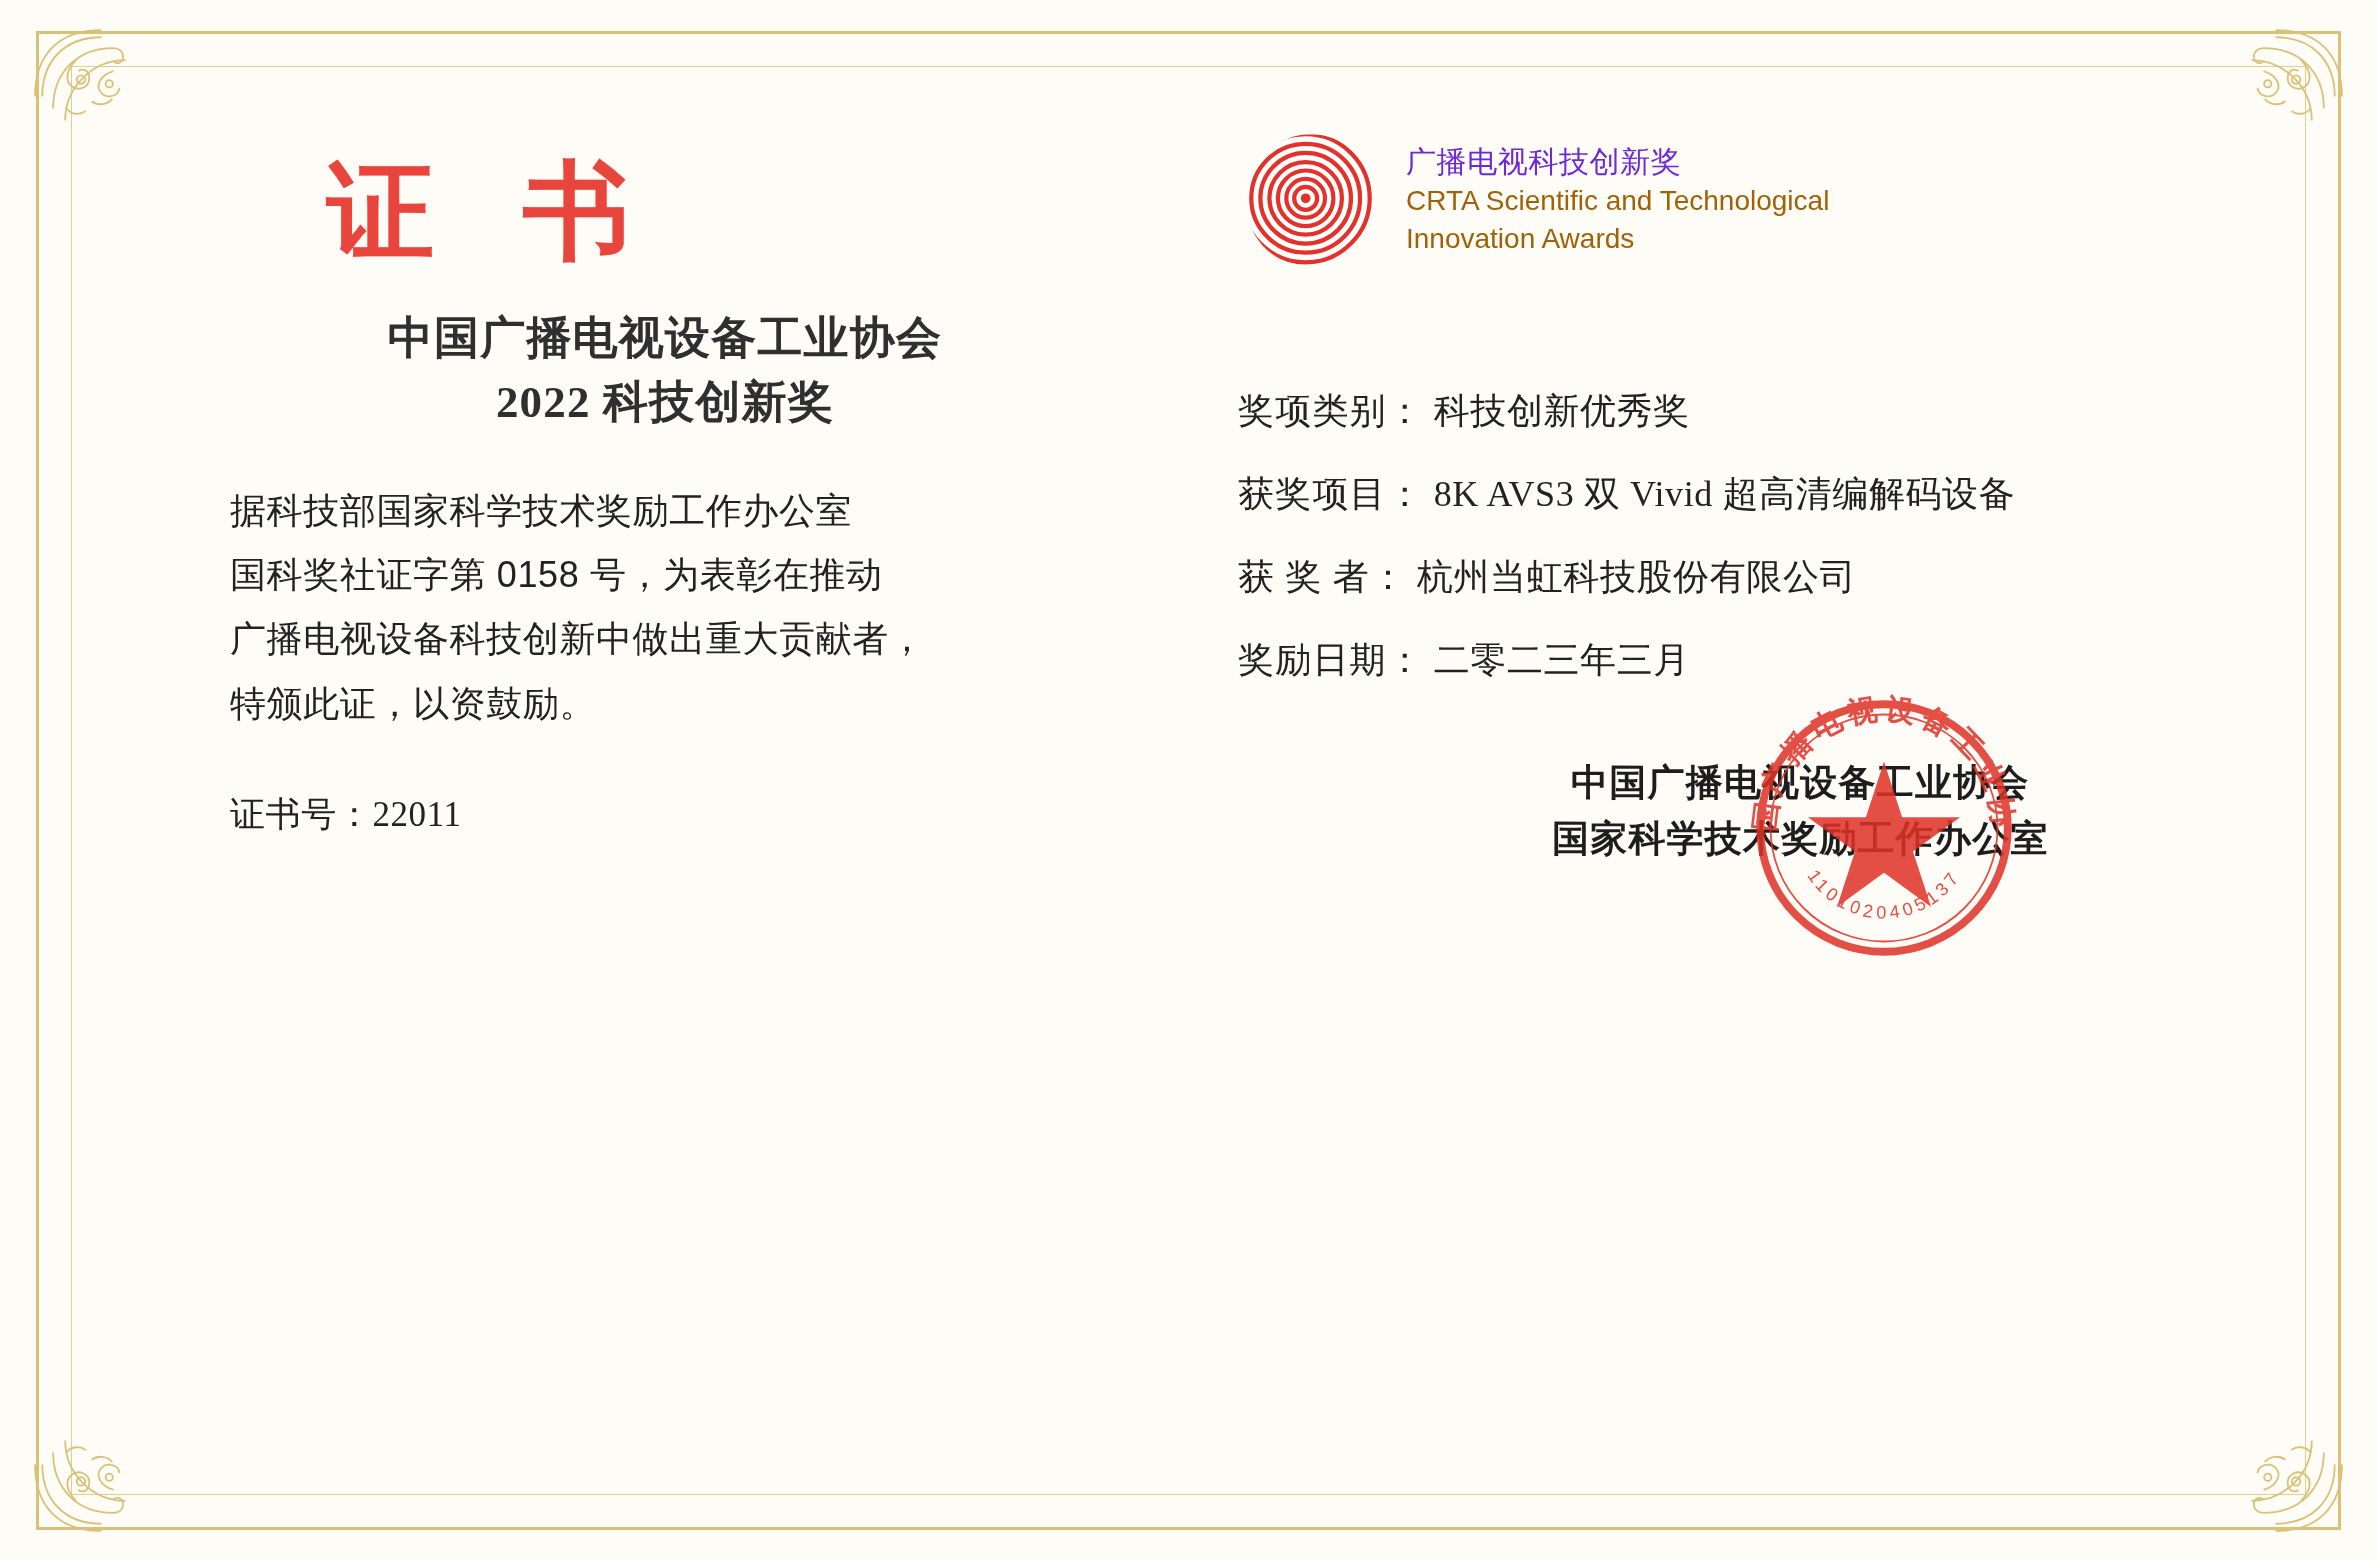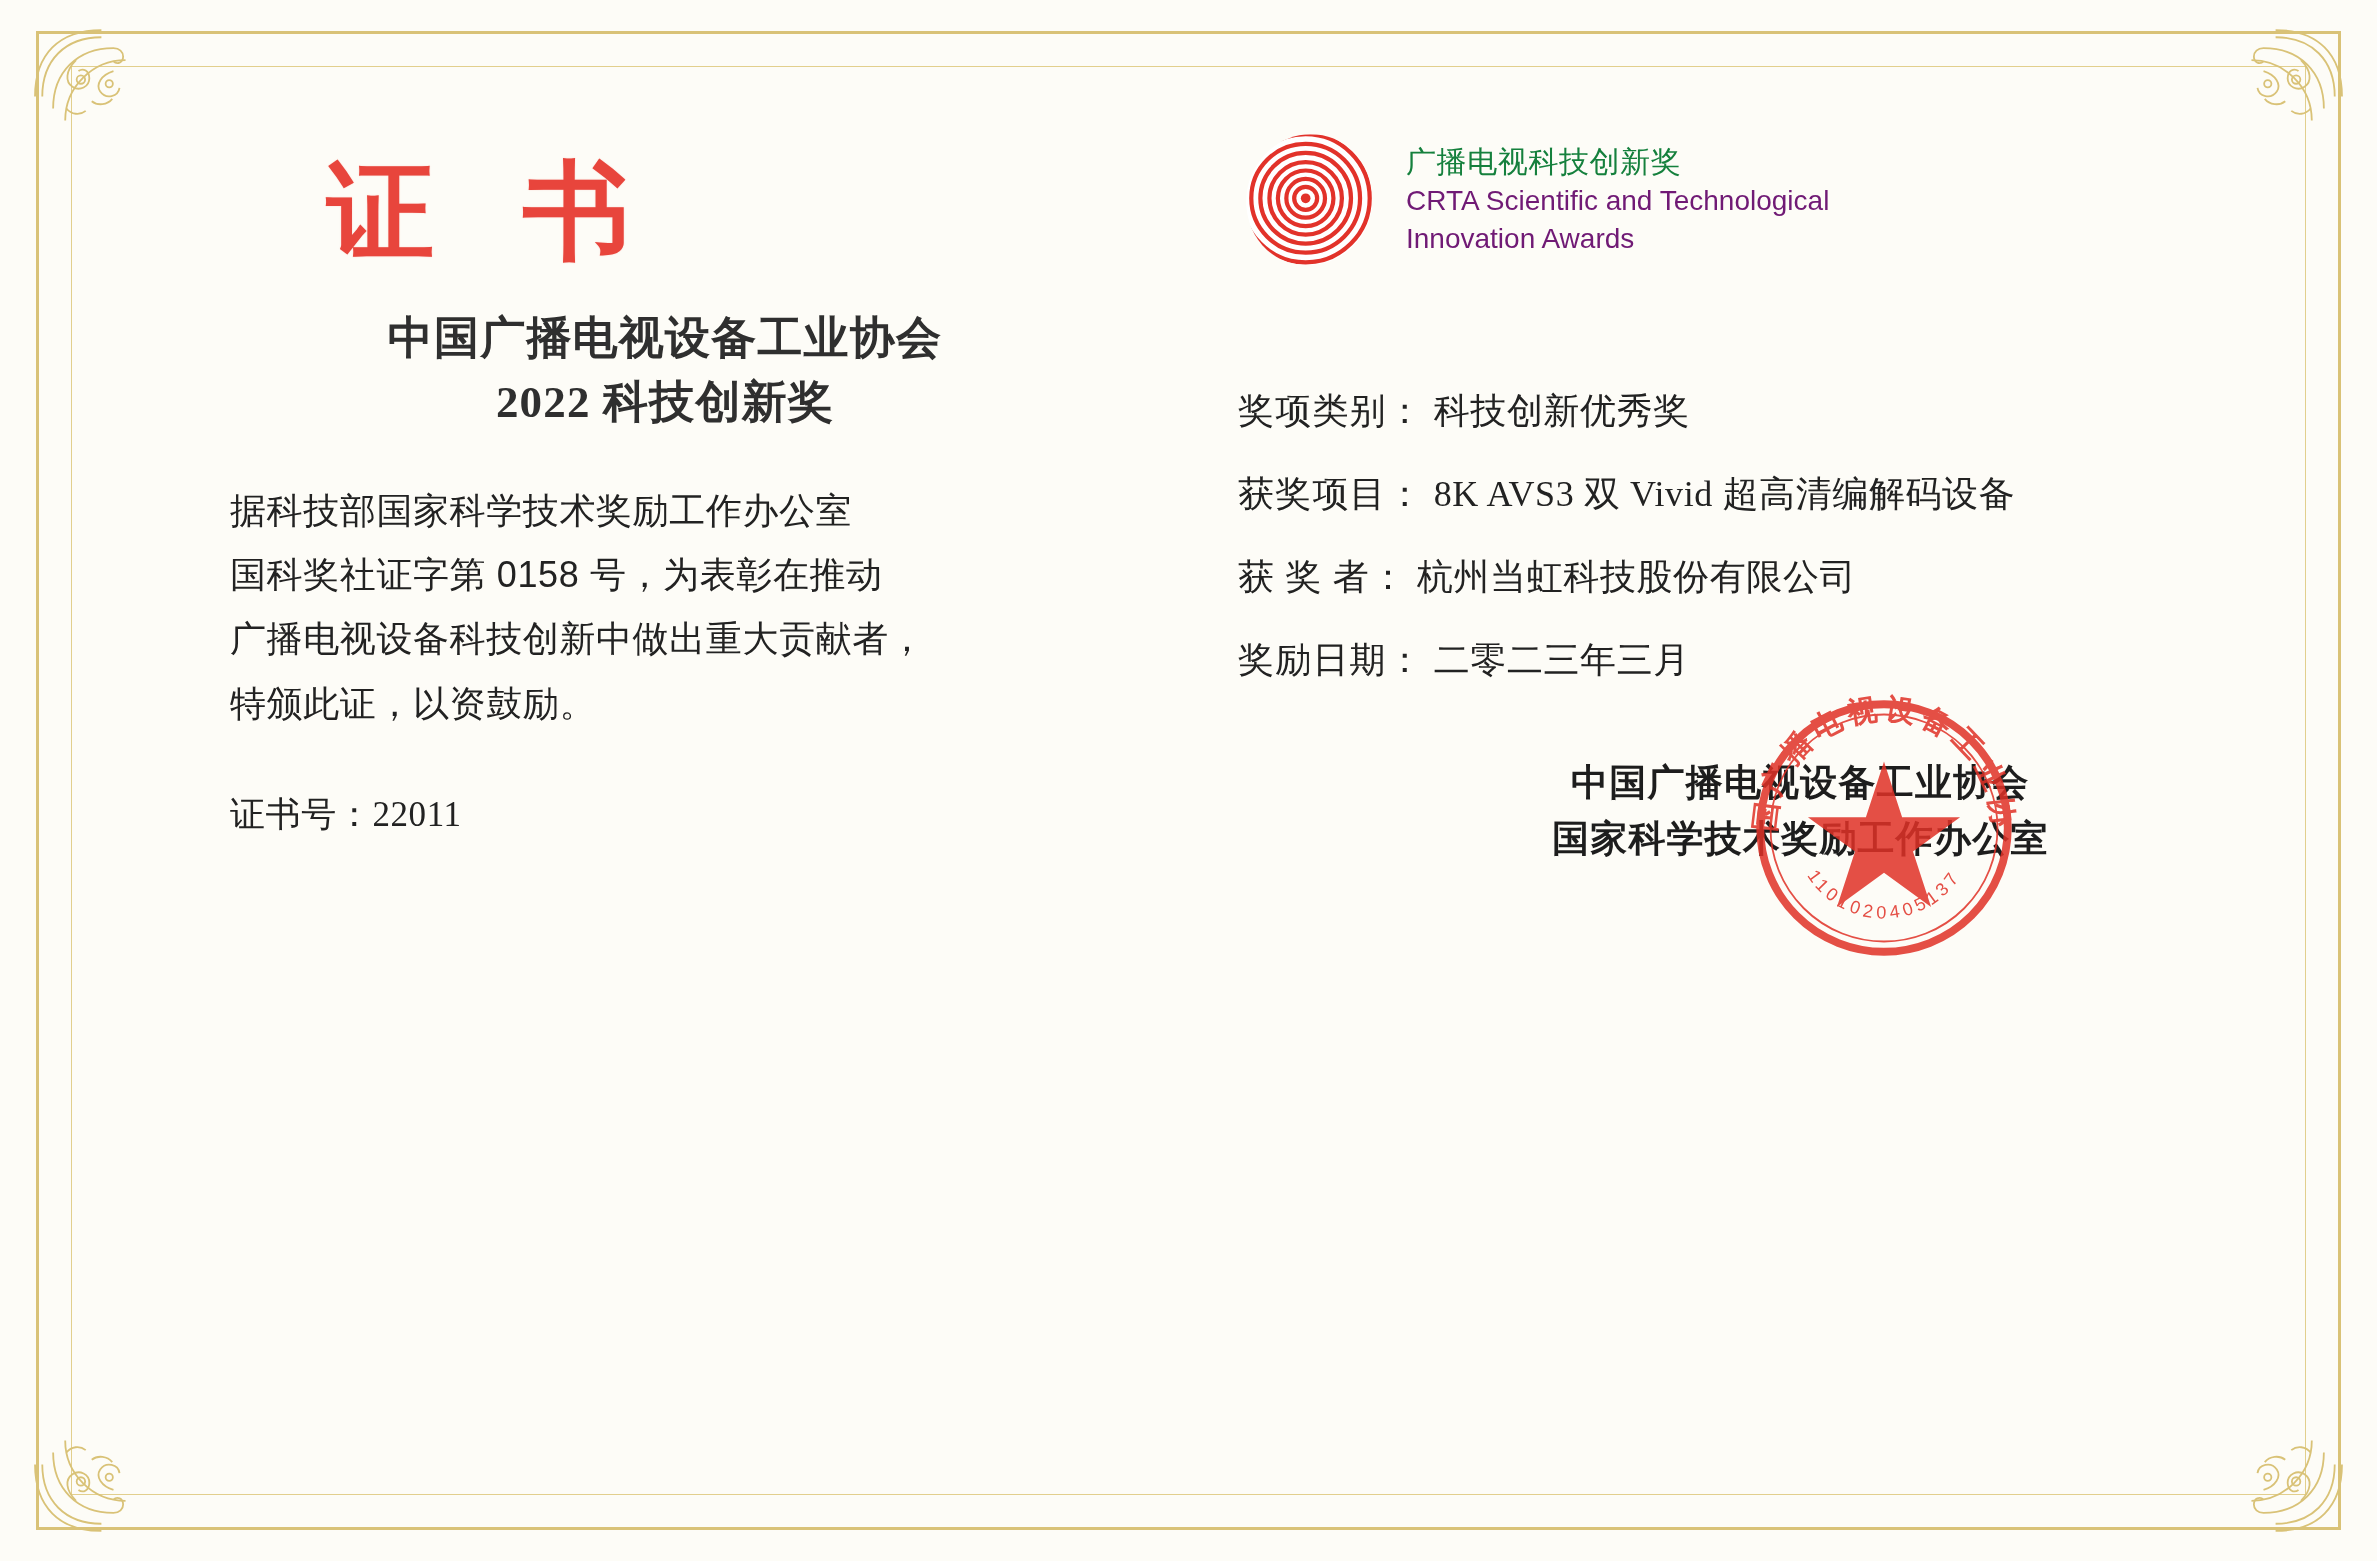--- a/index.html
+++ b/index.html
@@ -138,25 +138,25 @@
   .logo-mark svg { display: block; width: 100%; height: 100%; }
 
   .logo-text {
     font-family: "Liberation Sans", sans-serif;
     color: #3c3c3c;
     line-height: 1.3;
   }
   .logo-text .cn {
     font-size: 30px;
     letter-spacing: 0.6px;
-    color: #15803d;
+    color: #6d28d9;
   }
   .logo-text .en {
     font-size: 28px;
-    color: #701a75;
+    color: #a16207;
     line-height: 1.28;
     margin-top: 2.4px;
   }
 
   .fields {
     margin-top: 115px;
     font-family: "Liberation Serif", serif;
     font-size: 36px;
     color: #222;
   }

